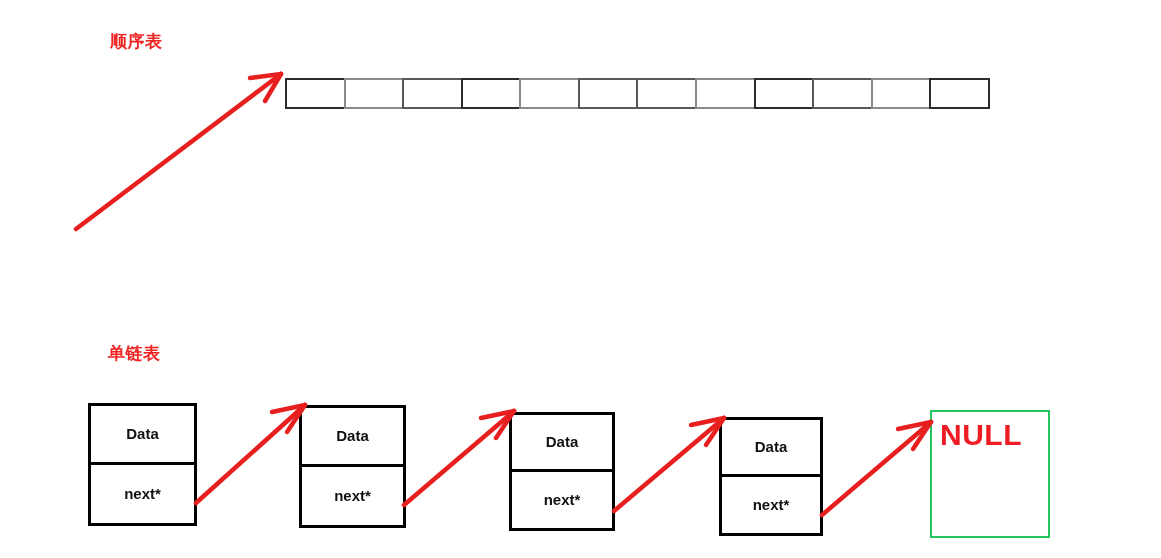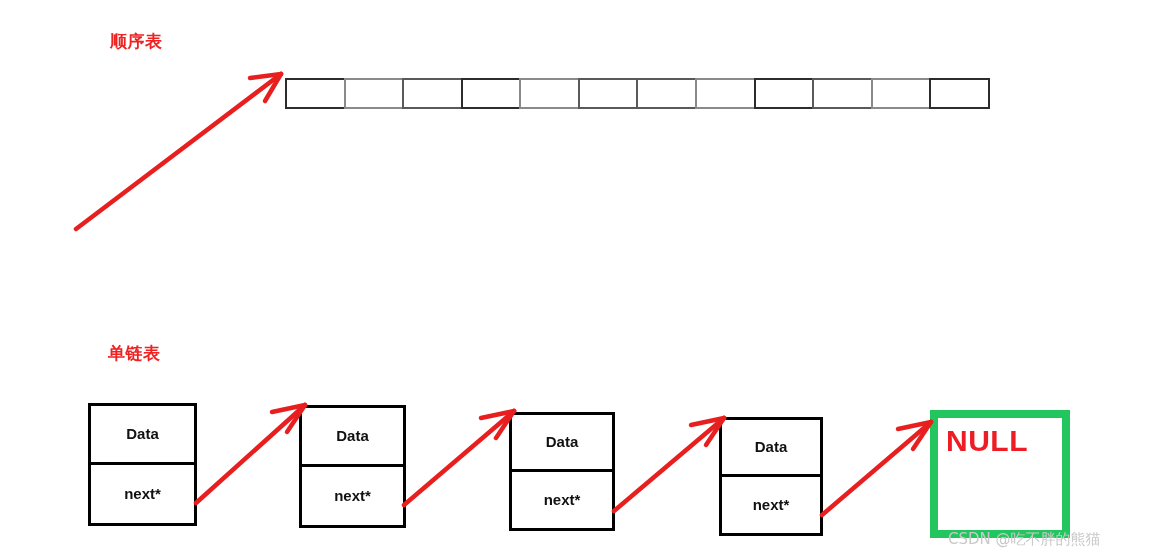--- a/index.html
+++ b/index.html
@@ -69,24 +69,24 @@
     color: #111111;
     height: 50%;
   }
   .node-cell.top { border-bottom: 3px solid #000000; }
 
   
   #null-box {
     position: absolute;
     left: 930px;
     top: 410px;
-    width: 140px;
+    width: 120px;
     height: 128px;
     box-sizing: border-box;
-    border: 8px solid #22c55e;
+    border: 2px solid #22c55e;
     background: #ffffff;
   }
   #null-text {
     position: absolute;
     left: 8px;
     top: 6px;
     color: #ee1c25;
     font-weight: bold;
     font-size: 30px;
     letter-spacing: 0.5px;
@@ -187,15 +187,14 @@
       <line x1="724" y1="418" x2="706" y2="445" stroke="#e81f1f" stroke-width="4.5" stroke-linecap="round"></line>
     </g>
 
     <g>
       <line x1="822" y1="515" x2="931" y2="422" stroke="#e81f1f" stroke-width="4.5" stroke-linecap="round"></line>
       <line x1="931" y1="422" x2="898" y2="429" stroke="#e81f1f" stroke-width="4.5" stroke-linecap="round"></line>
       <line x1="931" y1="422" x2="913" y2="449" stroke="#e81f1f" stroke-width="4.5" stroke-linecap="round"></line>
     </g>
   </svg>
 
-  <div id="watermark">CSDN @吃不胖的熊猫</div>
 
 </div>
 
 </body></html>

